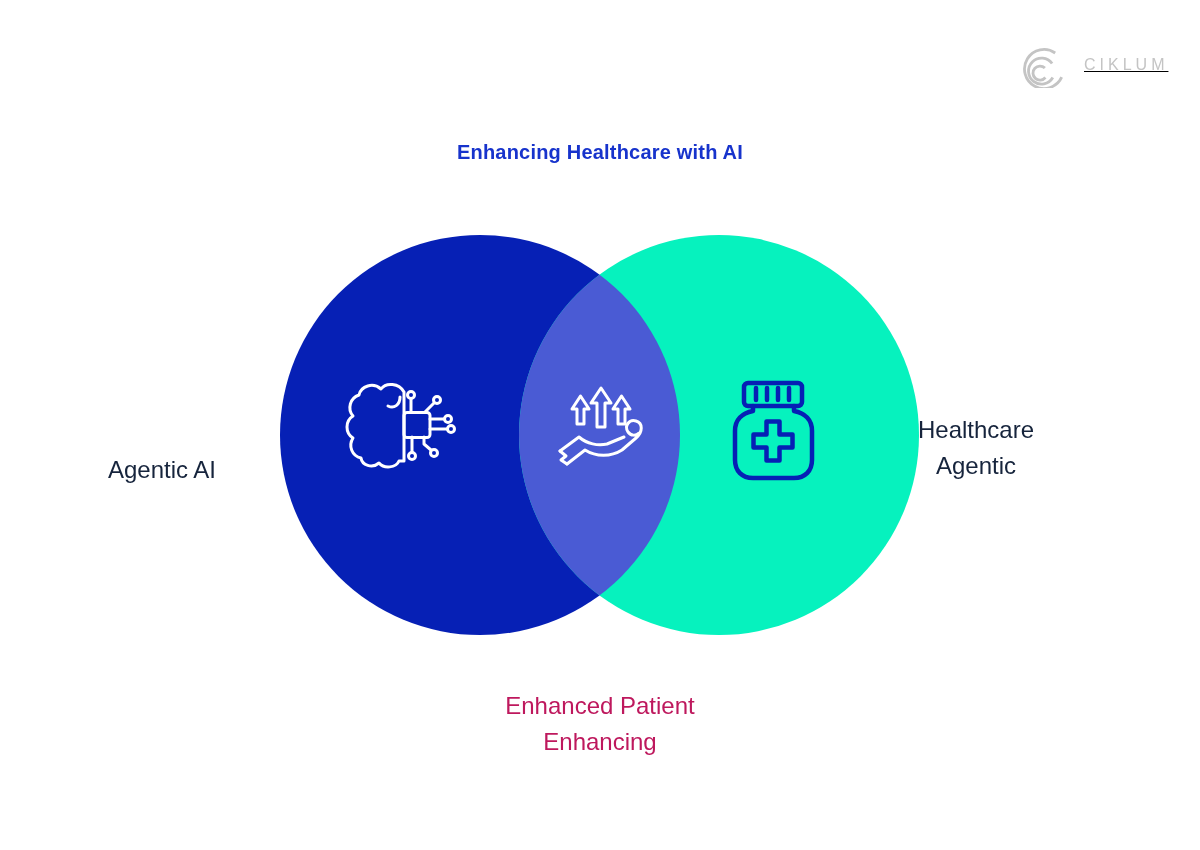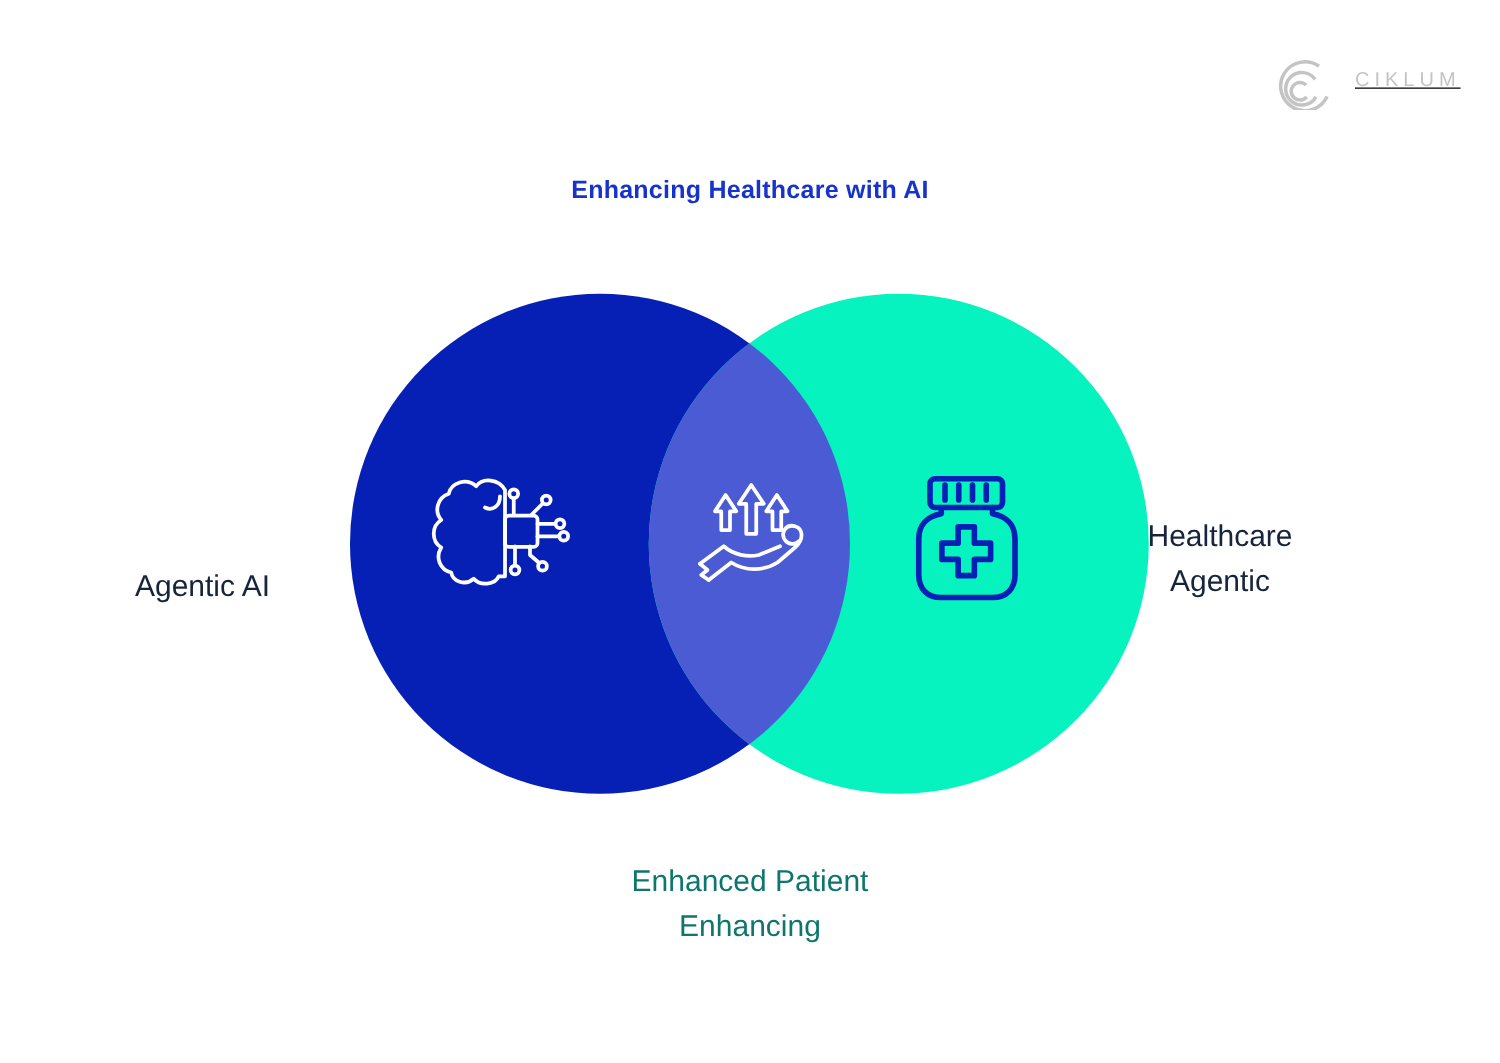--- a/index.html
+++ b/index.html
@@ -165,18 +165,18 @@
     </g>
   </svg>
 
   <div class="label label-left" style="color: rgb(22, 36, 60);">Agentic AI</div>
 
   <div class="label label-right" style="color: rgb(22, 36, 60);">
     <div>Healthcare</div>
     <div>Agentic</div>
   </div>
 
-  <div class="label label-bottom" style="color: #0f766e;">
+  <div class="label label-bottom" style="color: #be185d;">
     <div>Enhanced Patient</div>
     <div>Enhancing</div>
   </div>
 
 </div>
 
 </body></html>

